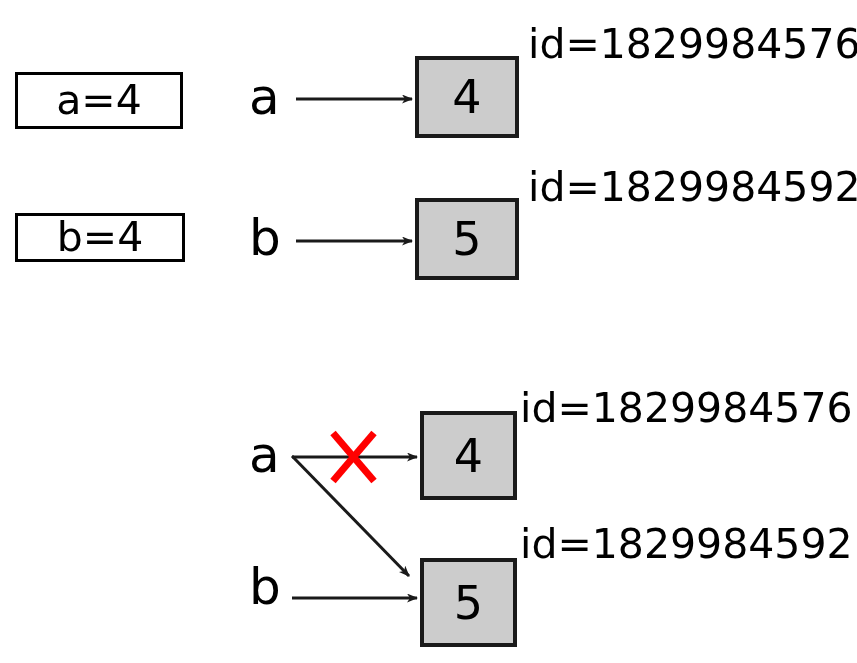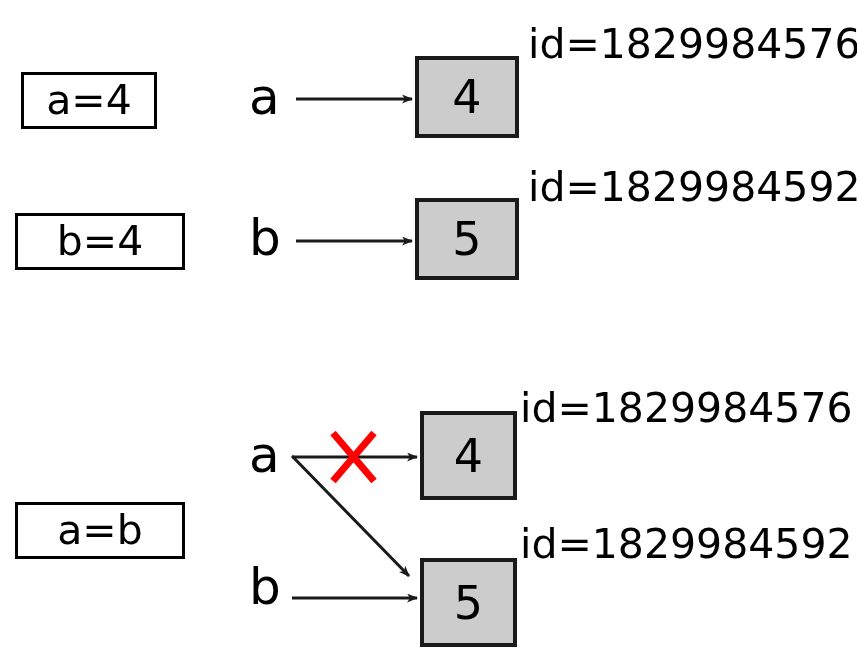--- a/index.html
+++ b/index.html
@@ -72,47 +72,44 @@
     width: 857px;
     height: 663px;
     pointer-events: none;
   }
 </style>
 </head>
 <body>
 
 <div id="diagram-root">
 
-  <div class="code-box" style="left:21px; top:72px; width:136px; height:57px;">
+  <div class="code-box" style="left:15px; top:72px; width:168px; height:57px;">
     <span>a=4</span>
   </div>
 
   <div class="var-label" style="left:249px; top:72px;">a</div>
 
   <div class="value-box" style="left:415px; top:56px; width:104px; height:82px;">
     <span>4</span>
   </div>
 
   <div class="id-label" style="left:528px; top:24px;">id=1829984576</div>
 
-  <div class="code-box" style="left:15px; top:213px; width:170px; height:57px;">
+  <div class="code-box" style="left:15px; top:213px; width:170px; height:49px;">
     <span>b=4</span>
   </div>
 
   <div class="var-label" style="left:249px; top:213px;">b</div>
 
   <div class="value-box" style="left:415px; top:198px; width:104px; height:82px;">
     <span>5</span>
   </div>
 
   <div class="id-label" style="left:528px; top:167px;">id=1829984592</div>
 
-  <div class="code-box" style="left:15px; top:502px; width:170px; height:57px;">
-    <span>a=b</span>
-  </div>
 
   <div class="var-label" style="left:249px; top:430px;">a</div>
 
   <div class="value-box" style="left:420px; top:411px; width:97px; height:89px;">
     <span>4</span>
   </div>
 
   <div class="id-label" style="left:520px; top:388px;">id=1829984576</div>
 
   <div class="var-label" style="left:249px; top:562px;">b</div>

